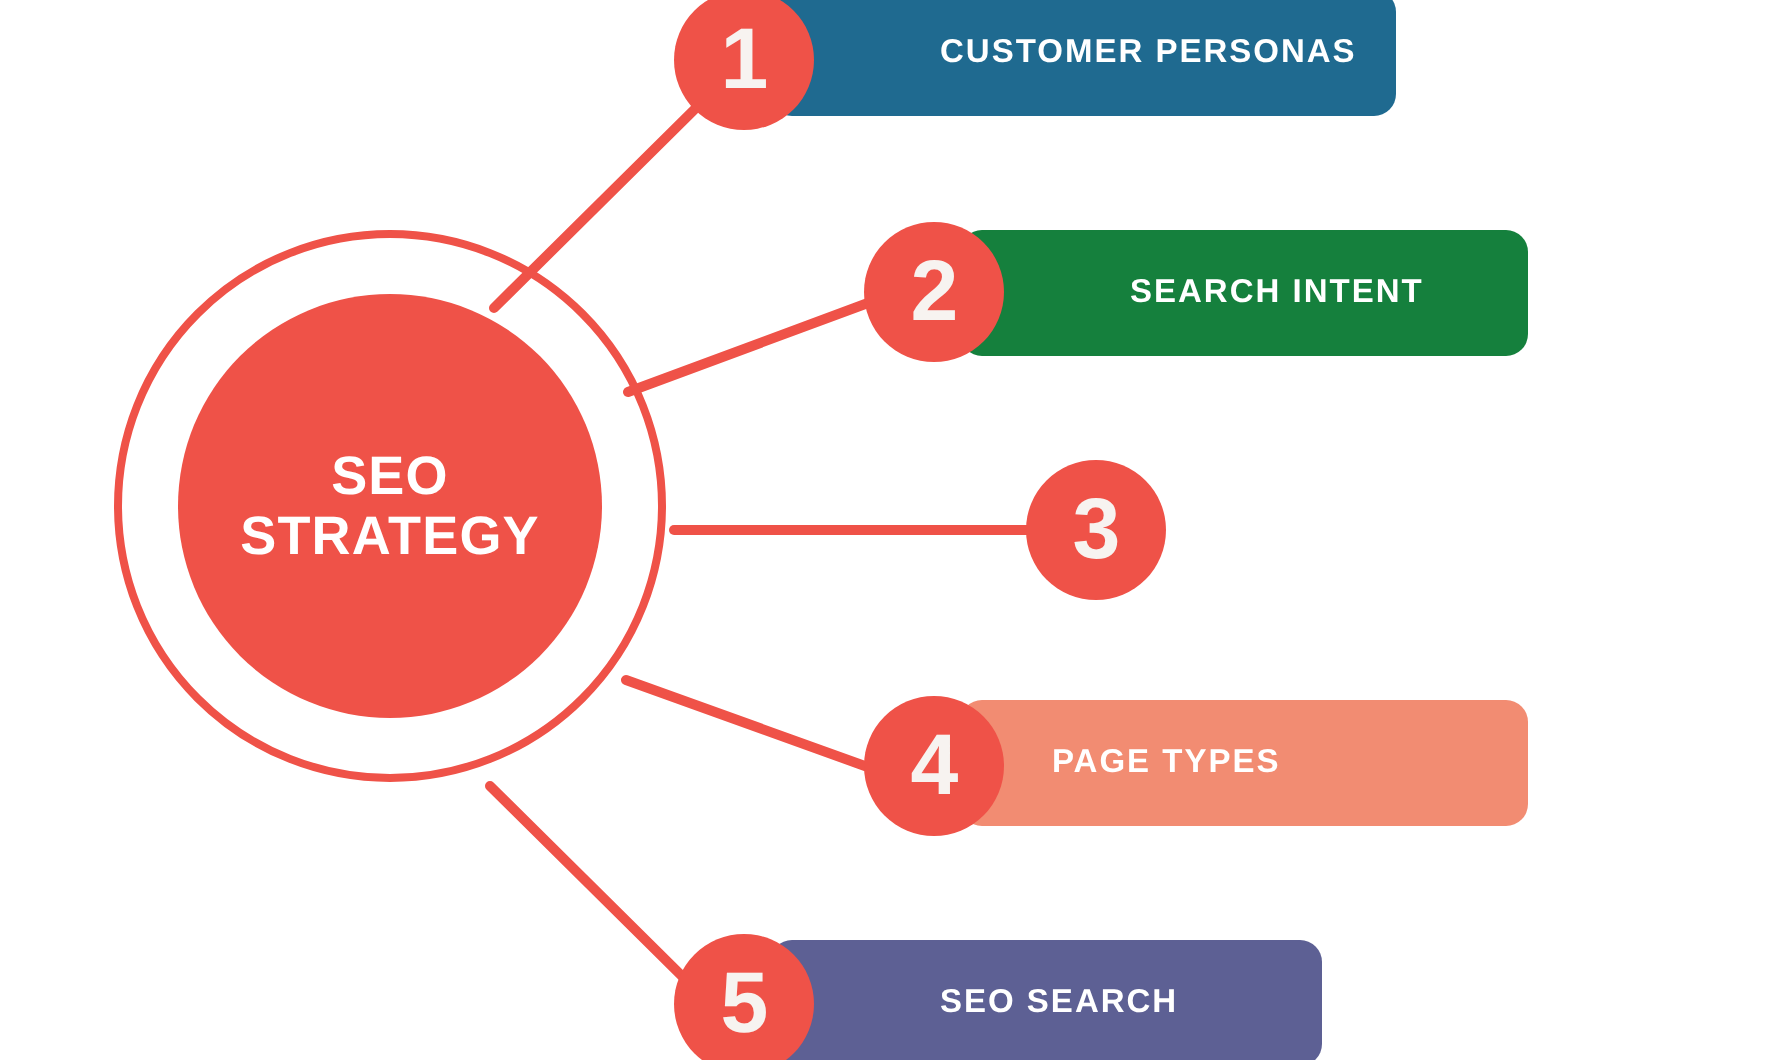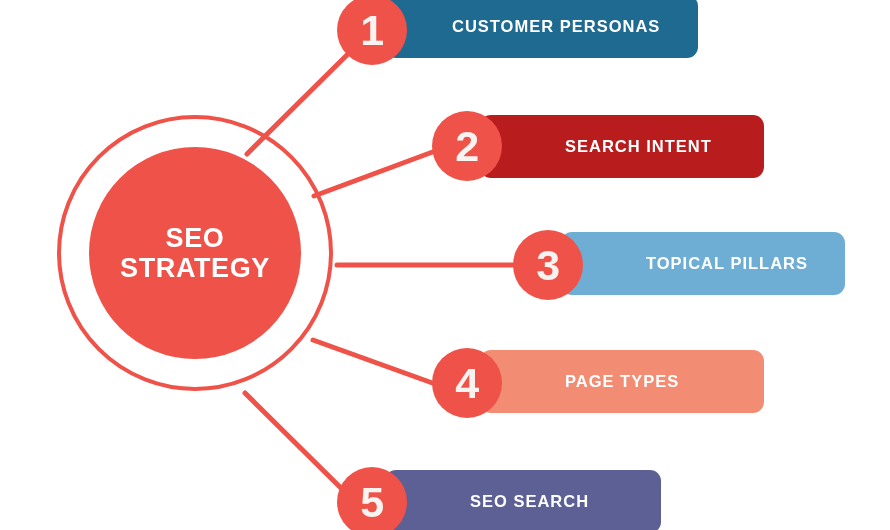--- a/index.html
+++ b/index.html
@@ -103,36 +103,36 @@
     color: #F7F3F0;
     font-size: 43px;
     font-weight: bold;
     line-height: 1;
     letter-spacing: -0.5px;
   }
 
   
   #row-1 { left: 337px; top: -5px;  width: 420px; }
   #row-1 .bar   { left: 48px;  width: 313px; }
-  #row-1 .bar-label { margin-left: 67px; }
+  #row-1 .bar-label { margin-left: 85px; }
   #row-1 .badge { left: 0px;   top: 0px; }
 
   #row-2 { left: 432px; top: 115px; width: 400px; }
   #row-2 .bar   { left: 48px;  width: 284px; }
   #row-2 .bar-label { margin-left: 85px; }
   #row-2 .badge { left: 0px;   top: -4px; }
 
   #row-3 { left: 513px; top: 232px; width: 400px; }
   #row-3 .bar   { left: 48px;  width: 284px; }
   #row-3 .bar-label { margin-left: 85px; }
   #row-3 .badge { left: 0px;   top: -2px; }
 
   #row-4 { left: 432px; top: 350px; width: 400px; }
   #row-4 .bar   { left: 48px;  width: 284px; }
-  #row-4 .bar-label { margin-left: 85px; }
+  #row-4 .bar-label { margin-left: 46px; }
   #row-4 .badge { left: 0px;   top: -2px; }
 
   #row-5 { left: 337px; top: 470px; width: 400px; }
   #row-5 .bar   { left: 48px;  width: 276px; }
   #row-5 .bar-label { margin-left: 85px; }
   #row-5 .badge { left: 0px;   top: -3px; }
 </style>
 </head>
 <body>
 
@@ -159,32 +159,29 @@
   <div class="row" id="row-1">
     <div class="bar" style="background:#1F6A90;">
       <span class="bar-label">CUSTOMER PERSONAS</span>
     </div>
     <div class="badge">
       <span class="badge-number">1</span>
     </div>
   </div>
 
   <div class="row" id="row-2">
-    <div class="bar" style="background:#b91c1c;">
+    <div class="bar" style="background:#15803d;">
       <span class="bar-label">SEARCH INTENT</span>
     </div>
     <div class="badge">
       <span class="badge-number">2</span>
     </div>
   </div>
 
   <div class="row" id="row-3">
-    <div class="bar" style="background:#6FAED4;">
-      <span class="bar-label">TOPICAL PILLARS</span>
-    </div>
     <div class="badge">
       <span class="badge-number">3</span>
     </div>
   </div>
 
   <div class="row" id="row-4">
     <div class="bar" style="background:#F28C72;">
       <span class="bar-label">PAGE TYPES</span>
     </div>
     <div class="badge">

